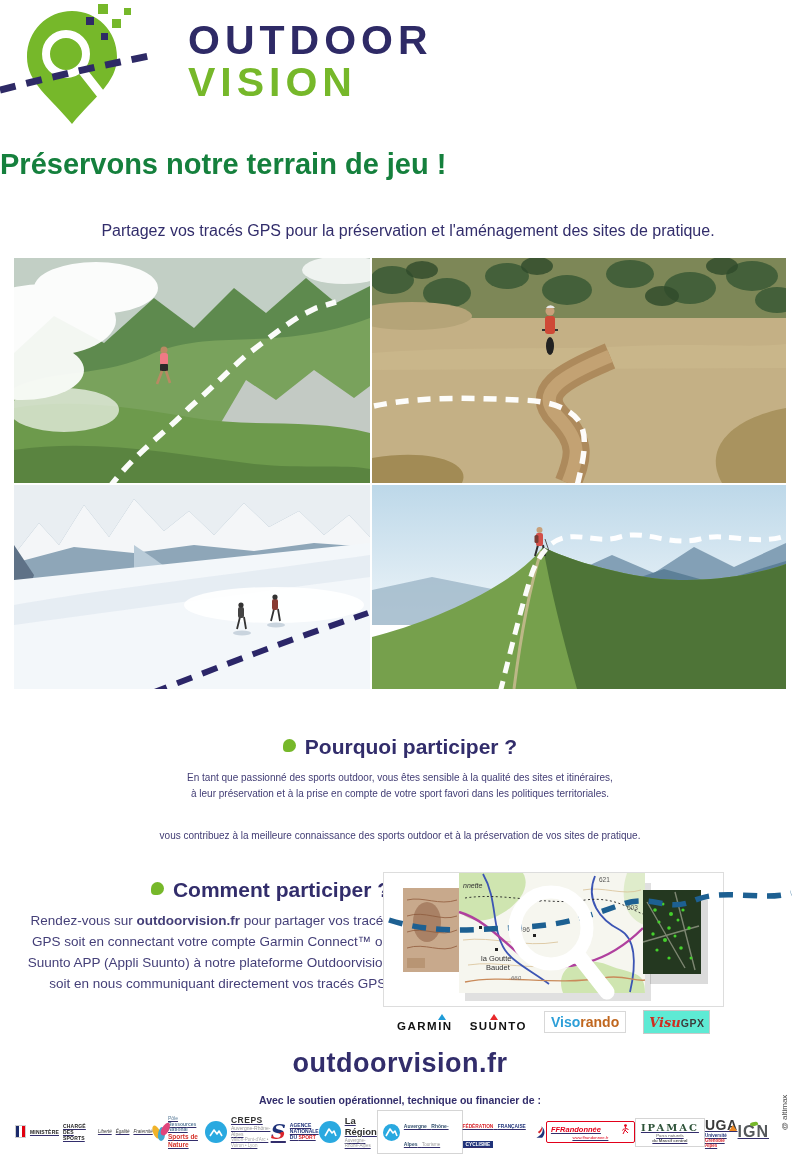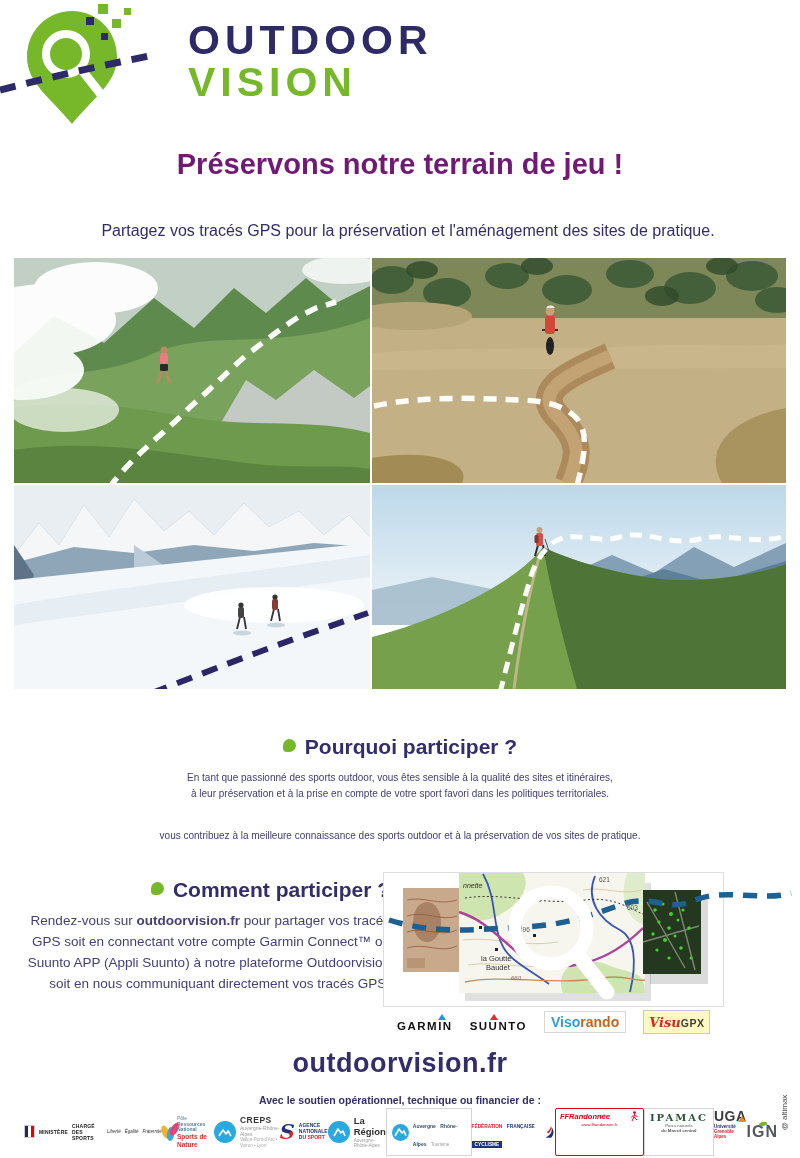--- a/index.html
+++ b/index.html
@@ -7,22 +7,22 @@
        font-family:"Liberation Sans",sans-serif;color:#322d6b;}
 
   
   .logo-row{position:absolute;top:4px;left:0;right:0;display:flex;justify-content:flex-start;align-items:flex-start;gap:20px;}
   .logo-pin{width:158px;height:128px;}
   .logo-text{margin-left:10px;padding-top:16px;line-height:1.02;}
   .logo-line1{font-size:41px;font-weight:800;letter-spacing:5px;color:#2e2a66;}
   .logo-line2{font-size:41px;font-weight:800;letter-spacing:5px;color:#76b82a;}
 
   
-  .hero-title{position:absolute;top:148px;left:0;right:0;text-align:center;
-              font-size:29px;font-weight:700;color:#701a75;}
+  .hero-title{position:absolute;top:148px;left:0;right:0;text-align:left;
+              font-size:29px;font-weight:700;color:#15803d;}
   .hero-subtitle{position:absolute;top:222px;left:0;right:0;text-align:center;
                  font-size:16px;font-weight:500;color:#322d6b;padding-left:16px;}
 
   
   .photos{position:absolute;top:258px;left:14px;width:772px;height:432px;
           display:grid;grid-template-columns:356px 414px;grid-template-rows:225px 204px;gap:2px;}
   .photo{overflow:hidden;}
   .photo svg{display:block;width:100%;height:100%;}
 
   
@@ -41,31 +41,31 @@
   .map-wrap svg{display:block;width:100%;height:100%;overflow:visible;}
 
   
   .apps{position:absolute;top:1010px;left:397px;width:330px;display:flex;align-items:center;gap:17px;}
   .garmin,.suunto{position:relative;font-size:11.5px;font-weight:800;letter-spacing:1.5px;color:#111;margin-top:7px;}
   .tri{position:absolute;top:-6px;width:0;height:0;border-left:4px solid transparent;border-right:4px solid transparent;}
   .tri-blue{border-bottom:6px solid #1f9cd8;left:74%;}
   .tri-red{border-bottom:6px solid #e8282b;left:36%;}
   .visorando{border:1px solid #d8d8d8;padding:2px 6px;font-size:14px;font-weight:800;background:#fff;}
   .viso{color:#2d9fd8;}.rando{color:#c0671f;}
-  .visugpx{border:1px solid #c9c9c9;padding:2px 5px;background:#fef9c3;}
+  .visugpx{border:1px solid #c9c9c9;padding:2px 5px;background:#5eead4;}
   .visu{font-family:"DejaVu Serif",serif;font-style:italic;font-weight:700;font-size:13px;color:#d02c20;}
   .gpx{font-size:10.5px;font-weight:800;color:#3c3c3c;letter-spacing:.5px;}
 
   
   .site{position:absolute;top:1048px;left:0;right:0;text-align:center;
         font-size:27px;font-weight:800;color:#322d6b;letter-spacing:.5px;}
   .support{position:absolute;top:1094px;left:0;right:0;text-align:center;
            font-size:10.5px;font-weight:700;color:#322d6b;}
-  .sponsors{position:absolute;top:1108px;left:24px;width:754px;height:48px;
-            display:flex;justify-content:space-between;}
+  .sponsors{position:absolute;top:1108px;left:15px;width:754px;height:48px;
+            display:flex;align-items:center;justify-content:space-between;text-decoration:underline;}
   .sp{display:flex;align-items:center;gap:4px;}
   .sp .col{display:flex;flex-direction:column;line-height:1.15;}
 
   .flag{width:17px;height:11px;display:flex;border:1px solid #cfcfcf;margin-bottom:2px;}
   .flag i{flex:1;}
   .min-l{font-size:5px;font-weight:800;color:#1a1a1a;letter-spacing:.2px;}
   .motto{font-size:4.5px;font-style:italic;color:#333;line-height:1.2;}
 
   .petals{position:relative;width:16px;height:22px;}
   .petal{position:absolute;width:7px;height:14px;border-radius:50% 50% 50% 50%/60% 60% 40% 40%;}

